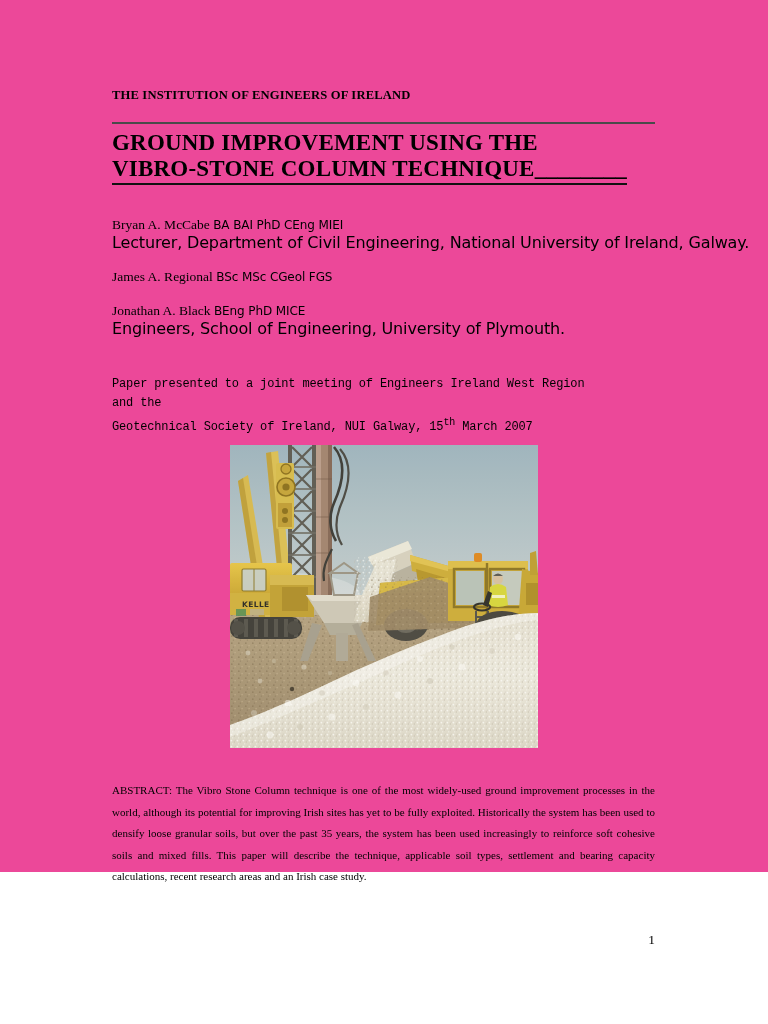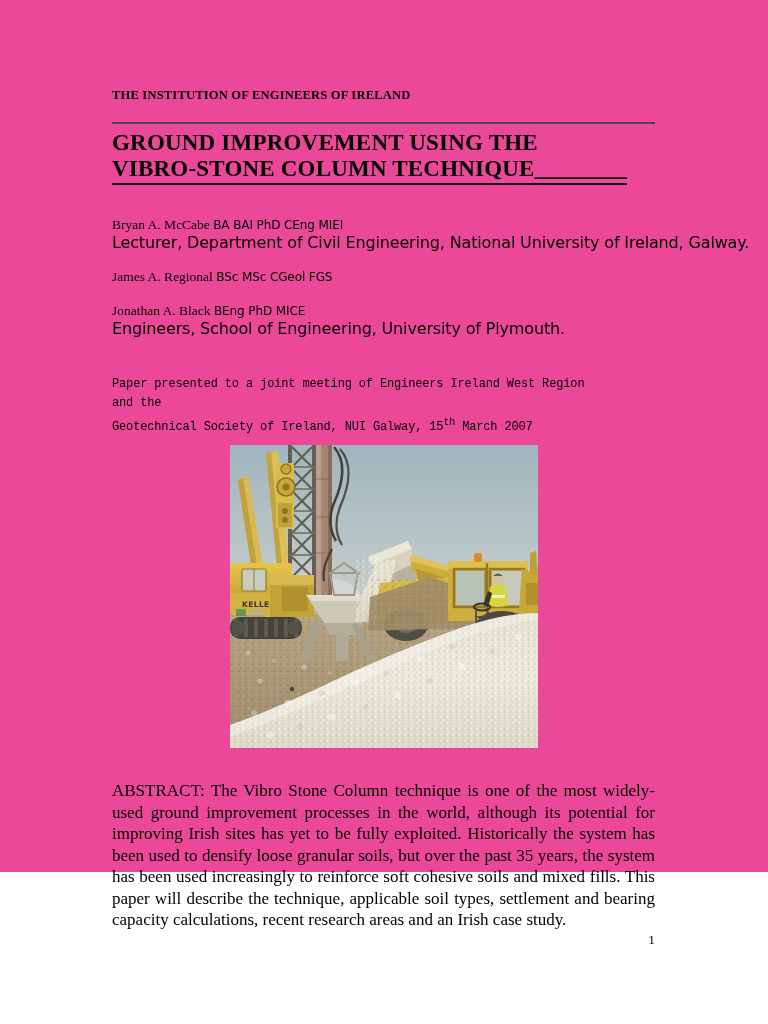--- a/index.html
+++ b/index.html
@@ -131,21 +131,21 @@
     height: 303px;
   }
 
   
   .abstract {
     position: absolute;
     left: 112px;
     top: 780px;
     width: 543px;
     font-family: "Liberation Serif", "DejaVu Serif", serif;
-    font-size: 17px;
+    font-size: 11px;
     line-height: 21.5px;
     text-align: justify;
   }
 
   
   .page-number {
     position: absolute;
     left: 0;
     top: 932px;
     width: 655px;

